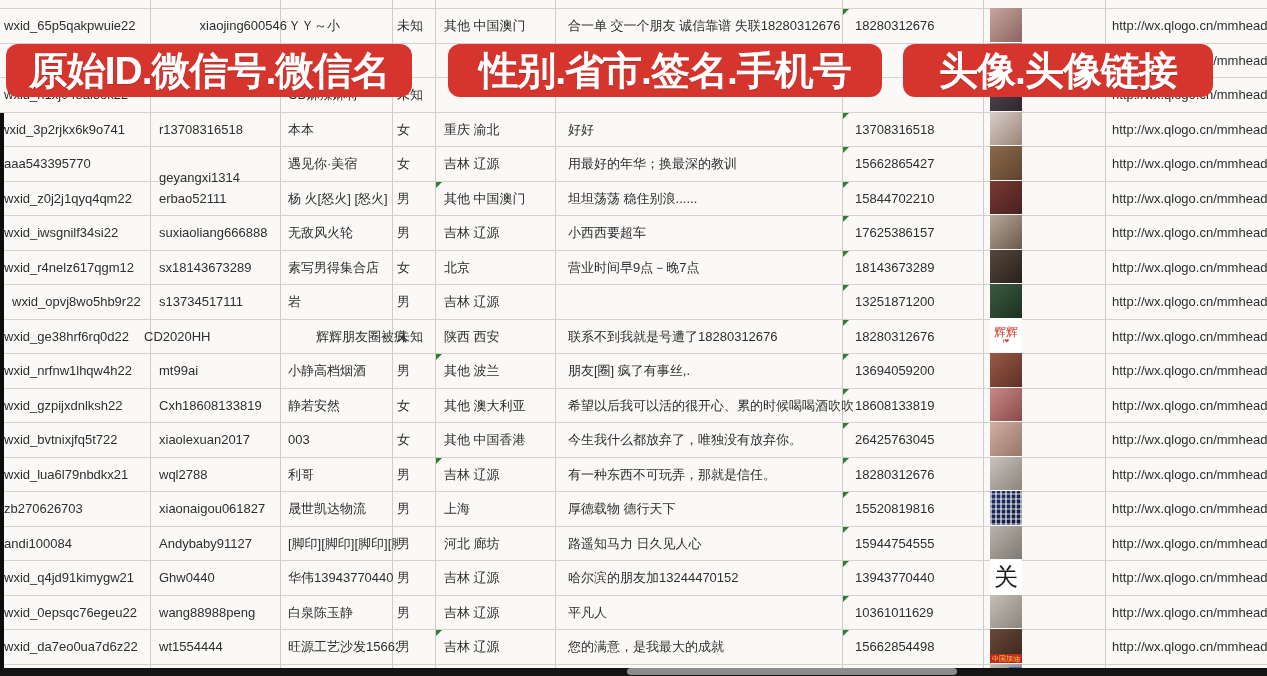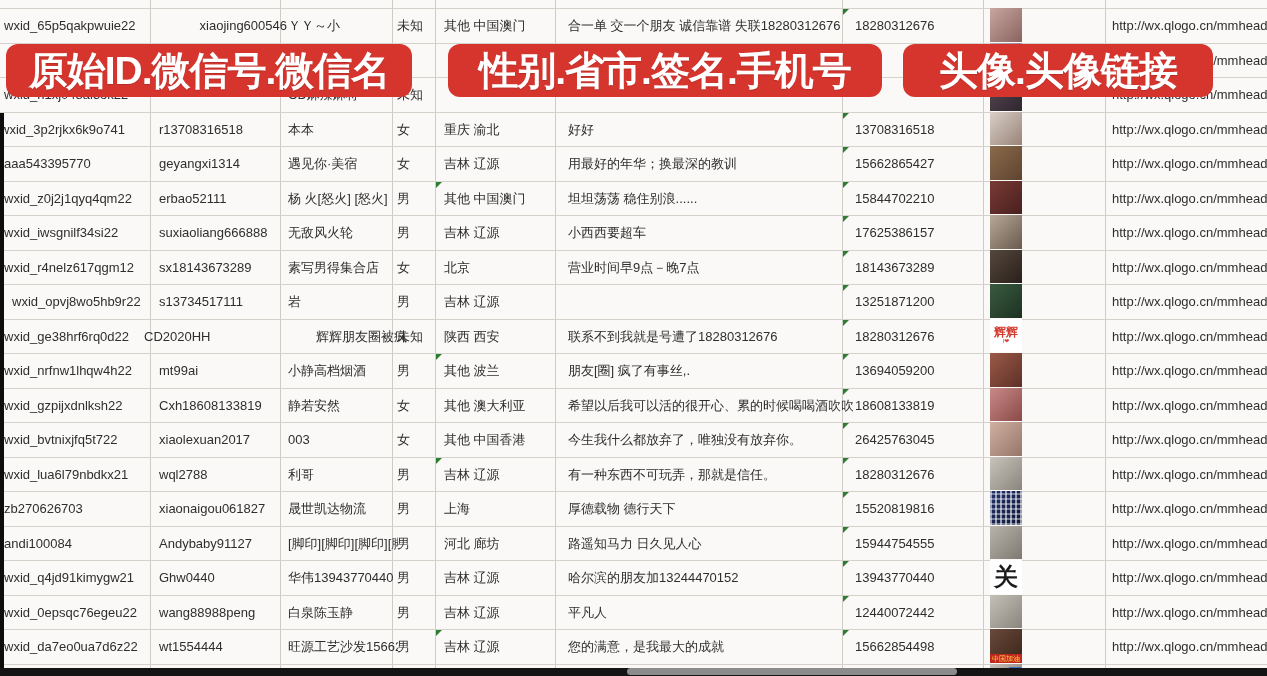--- a/index.html
+++ b/index.html
@@ -19,21 +19,21 @@
     z-index:2;color:#2e2e2e;
   }
   .tri{
     position:absolute;width:0;height:0;z-index:4;
     border-top:6px solid #2f7d32;border-right:6px solid transparent;
   }
   .avatar{
     position:absolute;left:990px;width:32px;height:35px;z-index:3;
     display:flex;flex-direction:column;align-items:center;justify-content:center;
   }
-  .avatar .av-label{font-weight:bold;line-height:1;text-align:right;}
+  .avatar .av-label{font-weight:normal;line-height:1;text-align:right;}
   .avatar .av-sub{font-size:6px;line-height:1;}
   .avatar .av-band{
     width:100%;text-align:center;font-size:7px;line-height:9px;
     position:absolute;bottom:0;left:0;white-space:nowrap;overflow:hidden;
   }
   .banner{
     position:absolute;top:44px;height:53px;z-index:10;
     background:#d6352e;border-radius:12px;
     display:flex;align-items:center;justify-content:center;
     color:#fff;font-weight:700;font-size:39px;letter-spacing:-1px;
@@ -98,21 +98,21 @@
       <div class="cell" style="left: 151px; top: 111.5px; width: 128px; padding-left: 8px;">r13708316518</div>
       <div class="cell" style="left: 281px; top: 111.5px; width: 110px; padding-left: 7px;">本本</div>
       <div class="cell" style="left: 393px; top: 111.5px; width: 41px; padding-left: 4px;">女</div>
       <div class="cell" style="left: 436px; top: 111.5px; width: 118px; padding-left: 8px;">重庆 渝北</div>
       <div class="cell" style="left: 556px; top: 111.5px; width: 285px; padding-left: 12px;">好好</div>
       <div class="cell" style="left: 843px; top: 111.5px; width: 139px; padding-left: 12px;">13708316518</div>
       <div class="cell" style="left: 1105px; top: 111.5px; width: 162px; padding-left: 7px;">http://wx.qlogo.cn/mmhead</div>
       <div class="tri" style="left: 843px; top: 112.5px; border-top-color: rgb(47, 125, 50);"></div>
       <div class="avatar" style="top: 111.5px; height: 33.5px; background: linear-gradient(135deg, rgb(216, 207, 200) 0%, rgb(154, 132, 120) 100%);"></div>
       <div class="cell" style="left: 0px; top: 146px; width: 149px; padding-left: 4px;">aaa543395770</div>
-      <div class="cell" style="left: 151px; top: 146px; width: 128px; padding-left: 8px;">geyangxi1314</div>
+      <div class="cell" style="left: 151px; top: 160px; width: 128px; padding-left: 8px;">geyangxi1314</div>
       <div class="cell" style="left: 281px; top: 146px; width: 110px; padding-left: 7px;">遇见你·美宿</div>
       <div class="cell" style="left: 393px; top: 146px; width: 41px; padding-left: 4px;">女</div>
       <div class="cell" style="left: 436px; top: 146px; width: 118px; padding-left: 8px;">吉林 辽源</div>
       <div class="cell" style="left: 556px; top: 146px; width: 285px; padding-left: 12px;">用最好的年华；换最深的教训</div>
       <div class="cell" style="left: 843px; top: 146px; width: 139px; padding-left: 12px;">15662865427</div>
       <div class="cell" style="left: 1105px; top: 146px; width: 162px; padding-left: 7px;">http://wx.qlogo.cn/mmhead</div>
       <div class="tri" style="left: 843px; top: 147px; border-top-color: rgb(47, 125, 50);"></div>
       <div class="avatar" style="top: 146px; height: 33.5px; background: linear-gradient(135deg, rgb(138, 106, 74) 0%, rgb(94, 68, 48) 100%);"></div>
       <div class="cell" style="left: 0px; top: 180.5px; width: 149px; padding-left: 4px;">wxid_z0j2j1qyq4qm22</div>
       <div class="cell" style="left: 151px; top: 180.5px; width: 128px; padding-left: 8px;">erbao52111</div>
@@ -240,21 +240,21 @@
       <div class="tri" style="left: 843px; top: 561px; border-top-color: rgb(47, 125, 50);"></div>
       <div class="avatar" style="top: 560px; height: 33.5px; background: rgb(255, 255, 255);">
         <div class="av-label" style="color: rgb(26, 26, 26); font-size: 24px;">关</div>
       </div>
       <div class="cell" style="left: 0px; top: 594.5px; width: 149px; padding-left: 4px;">wxid_0epsqc76egeu22</div>
       <div class="cell" style="left: 151px; top: 594.5px; width: 128px; padding-left: 8px;">wang88988peng</div>
       <div class="cell" style="left: 281px; top: 594.5px; width: 110px; padding-left: 7px;">白泉陈玉静</div>
       <div class="cell" style="left: 393px; top: 594.5px; width: 41px; padding-left: 4px;">男</div>
       <div class="cell" style="left: 436px; top: 594.5px; width: 118px; padding-left: 8px;">吉林 辽源</div>
       <div class="cell" style="left: 556px; top: 594.5px; width: 285px; padding-left: 12px;">平凡人</div>
-      <div class="cell" style="left: 843px; top: 594.5px; width: 139px; padding-left: 12px;">12440072442</div>
+      <div class="cell" style="left: 843px; top: 594.5px; width: 139px; padding-left: 12px;">10361011629</div>
       <div class="cell" style="left: 1105px; top: 594.5px; width: 162px; padding-left: 7px;">http://wx.qlogo.cn/mmhead</div>
       <div class="tri" style="left: 843px; top: 595.5px; border-top-color: rgb(47, 125, 50);"></div>
       <div class="avatar" style="top: 594.5px; height: 33.5px; background: linear-gradient(135deg, rgb(196, 192, 184) 0%, rgb(138, 134, 126) 100%);"></div>
       <div class="cell" style="left: 0px; top: 629px; width: 149px; padding-left: 4px;">wxid_da7eo0ua7d6z22</div>
       <div class="cell" style="left: 151px; top: 629px; width: 128px; padding-left: 8px;">wt1554444</div>
       <div class="cell" style="left: 281px; top: 629px; width: 110px; padding-left: 7px;">旺源工艺沙发15662854</div>
       <div class="cell" style="left: 393px; top: 629px; width: 41px; padding-left: 4px;">男</div>
       <div class="cell" style="left: 436px; top: 629px; width: 118px; padding-left: 8px;">吉林 辽源</div>
       <div class="cell" style="left: 556px; top: 629px; width: 285px; padding-left: 12px;">您的满意，是我最大的成就</div>
       <div class="cell" style="left: 843px; top: 629px; width: 139px; padding-left: 12px;">15662854498</div>

